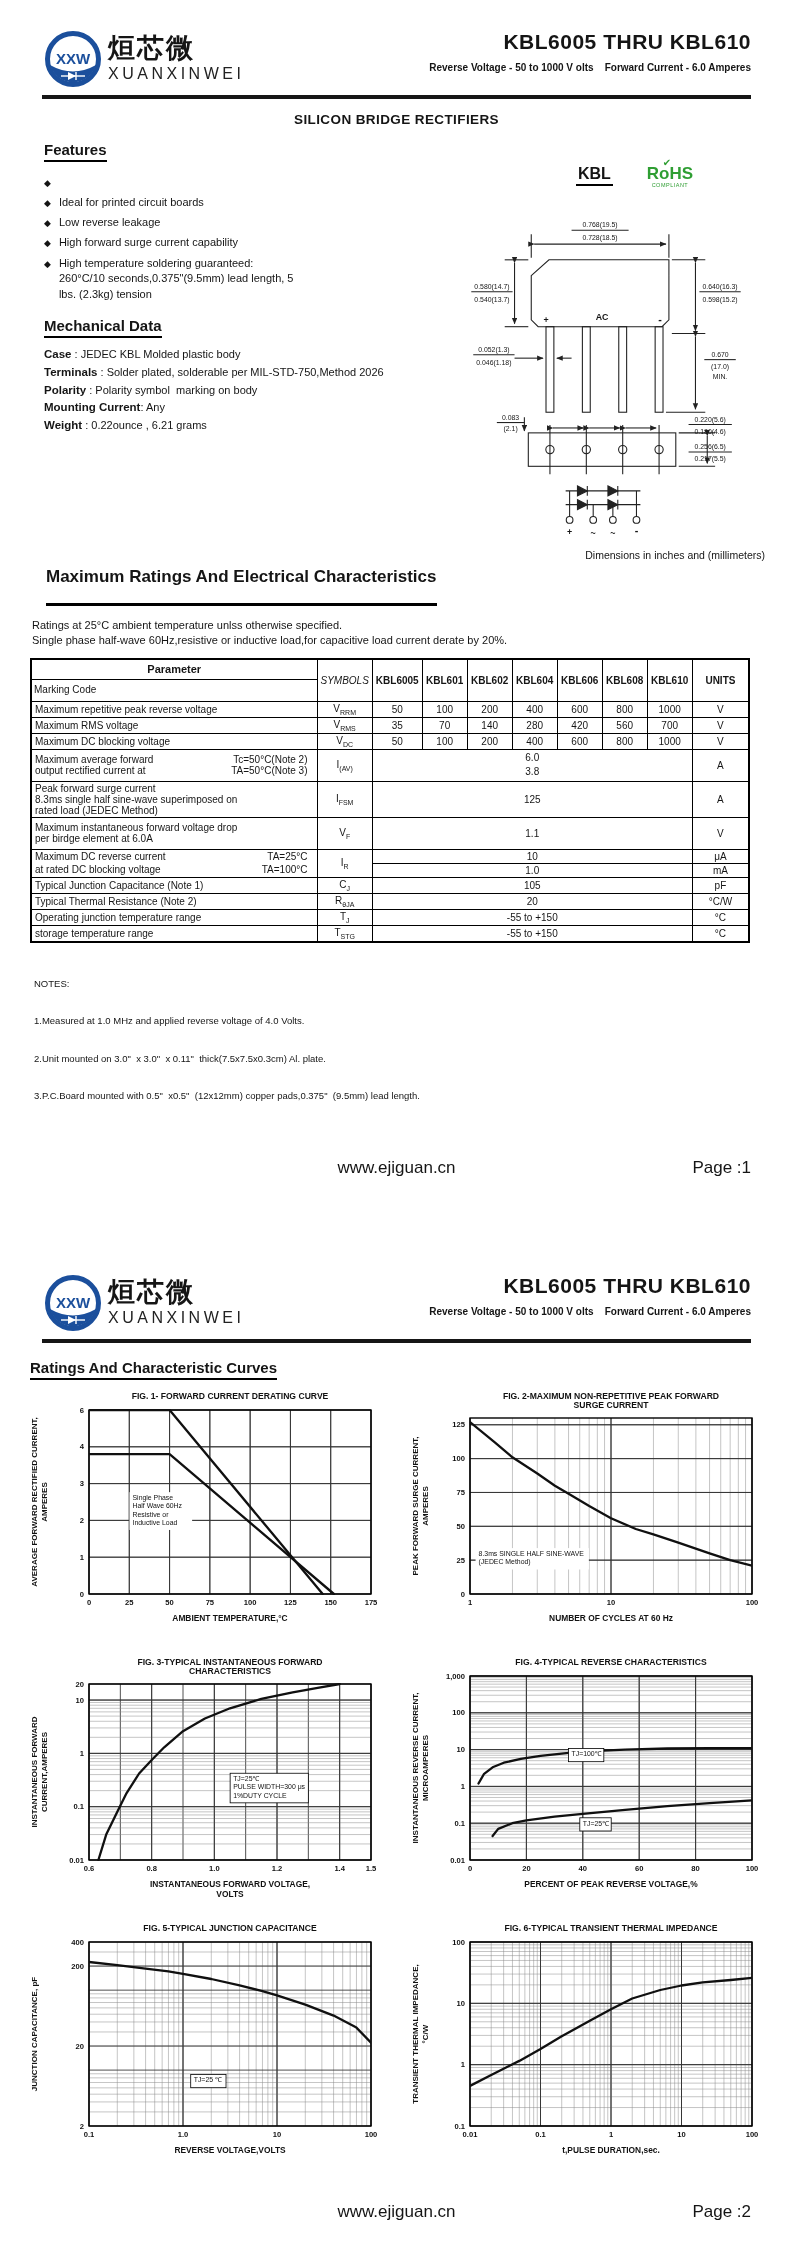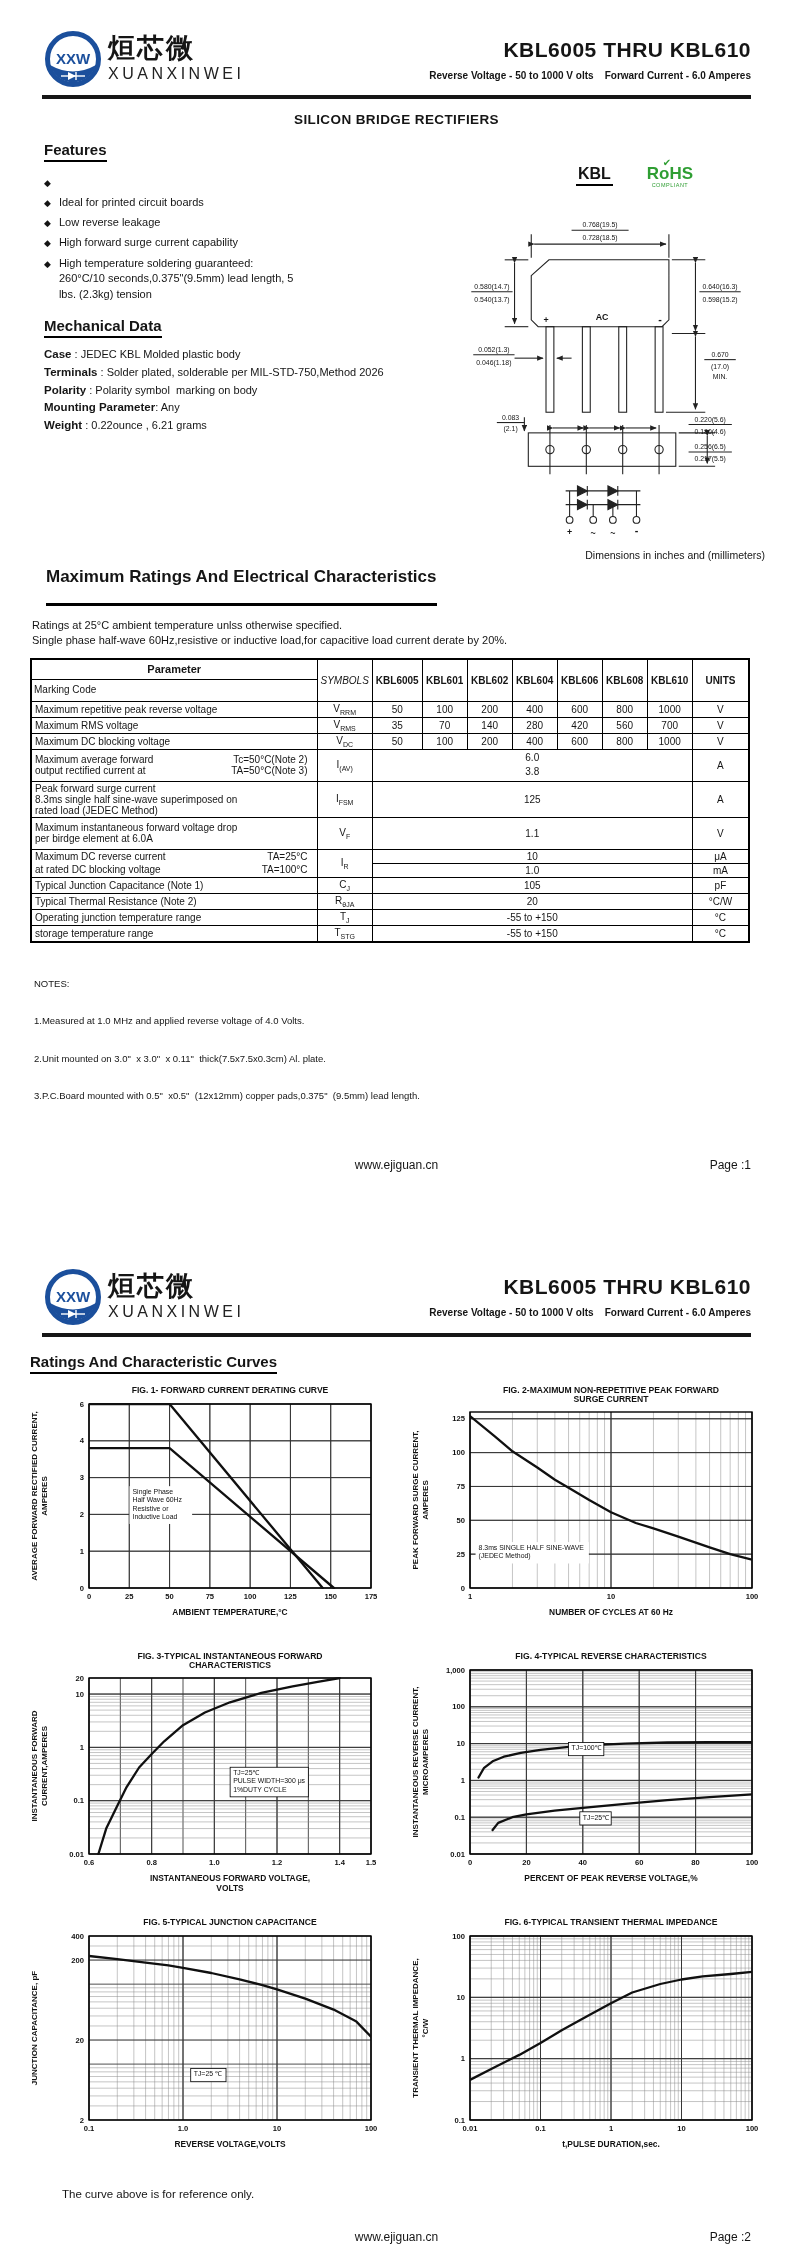--- a/index.html
+++ b/index.html
@@ -1,20 +1,20 @@
 <!DOCTYPE html>
 <html><head>
 <meta charset="utf-8">
 <style>
   * { margin:0; padding:0; box-sizing:border-box; }
   body { width:793px; background:#fff; color:#151515; font-family:"Liberation Sans", sans-serif; }
   .page { width:793px; position:relative; background:#fff; }
 
   
-  .hdr { display:flex; justify-content:space-between; align-items:center; padding:30px 42px 0 44px; }
+  .hdr { display:flex; justify-content:space-between; align-items:flex-start; padding:30px 42px 0 44px; }
   .brand { display:flex; align-items:center; gap:6px; }
   .brand-cn { font-size:27px; font-weight:bold; letter-spacing:2px; line-height:1; }
   .brand-latin { font-size:16px; letter-spacing:3.5px; color:#222; margin-top:3px; }
   .titleblock { text-align:right; }
   .doc-main-title { font-size:21px; font-weight:bold; letter-spacing:.5px; }
   .doc-sub { font-size:10px; font-weight:bold; margin-top:8px; white-space:pre; }
   .rule { height:4px; background:#161616; margin:7px 42px 0 42px; }
 
   .center-title { text-align:center; font-size:13.5px; font-weight:bold; letter-spacing:.4px; margin-top:13px; }
 
@@ -53,21 +53,21 @@
   td.p { text-align:left; font-size:10.5px; }
   td.s, td.v, td.u { text-align:center; }
   td.s sub { font-size:7px; }
   .pc { display:flex; justify-content:space-between; padding-right:6px; }
   .nbb { border-bottom:none !important; }
   .ntb { border-top:none !important; }
   .vline { line-height:1.45; }
 
   .notes { margin:10px 0 0 34px; font-size:9.5px; line-height:1.32; white-space:pre-wrap; }
 
-  .pagefoot { display:flex; align-items:flex-end; margin:30px 42px 0 42px; font-size:12px; }
+  .pagefoot { display:flex; align-items:flex-end; margin:30px 42px 0 42px; font-size:17px; }
   .pf-url { flex:1; text-align:center; padding-left:80px; }
   .pf-page { width:80px; text-align:right; }
 
   
   .page2 { padding-top:66px; }
   .curves-h { display:inline-block; font-size:15px; font-weight:bold; border-bottom:2.5px solid #000; padding-bottom:2px; margin:16px 0 4px 30px;text-align:right; }
   .figs { display:grid; grid-template-columns:1fr 1fr; row-gap:14px; padding:4px 14px 0 16px; justify-items:center; }
   .refnote { font-size:11.5px; margin:22px 0 0 62px; }
   .foot2 { padding-bottom:26px; }
 
@@ -127,21 +127,21 @@
 260°C/10 seconds,0.375"(9.5mm) lead length, 5
 lbs. (2.3kg) tension</span>
           </div>
       </div>
 
       <div class="sec-h">Mechanical Data</div>
       <div>
         <div class="mech-row"><b>Case</b><span> : JEDEC KBL Molded plastic body</span></div>
         <div class="mech-row"><b>Terminals</b><span> : Solder plated, solderable per MIL-STD-750,Method 2026</span></div>
         <div class="mech-row"><b>Polarity</b><span> : Polarity symbol  marking on body</span></div>
-        <div class="mech-row"><b>Mounting Parameter</b><span>: Any</span></div>
+        <div class="mech-row"><b>Mounting Current</b><span>: Any</span></div>
         <div class="mech-row"><b>Weight</b><span> : 0.22ounce , 6.21 grams</span></div>
       </div>
     </div>
 
     <div class="colR">
       <div class="pkg-top">
         <div class="kbl-lbl">KBL</div>
         <div class="rohs">
           <span class="rohs-chk">✔</span>
           <div class="rohs-t">RoHS</div>
@@ -914,19 +914,18 @@
         <text x="203" y="233" font-size="8.4" font-weight="bold" text-anchor="middle" fill="#111">t,PULSE DURATION,sec.</text>
         <text x="10" y="114" font-size="8" font-weight="bold" text-anchor="middle" fill="#111" transform="rotate(-90 10 114)">TRANSIENT THERMAL IMPEDANCE,</text>
         <text x="19.5" y="114" font-size="8" font-weight="bold" text-anchor="middle" fill="#111" transform="rotate(-90 19.5 114)">°C/W</text>
         <clipPath id="cp5">
           <rect x="62" y="21" width="282" height="186"></rect>
         </clipPath>
         <polyline points="62.0,165.9 83.2,154.9 111.3,140.9 132.5,129.0 153.7,116.3 181.8,100.8 203.0,89.3 224.2,78.5 252.3,70.0 273.5,65.5 294.7,62.3 322.8,60.0 344.0,57.9" fill="none" stroke="#101010" stroke-width="2.3" stroke-linejoin="round" stroke-linecap="round" clip-path="url(#cp5)"></polyline>
       </svg>
   </div>
 
-  <div class="refnote">The curve above is for reference only.</div>
 
   <div class="pagefoot foot2">
     <div class="pf-url">www.ejiguan.cn</div>
     <div class="pf-page">Page :2</div>
   </div>
 </div>
 
 </body></html>

